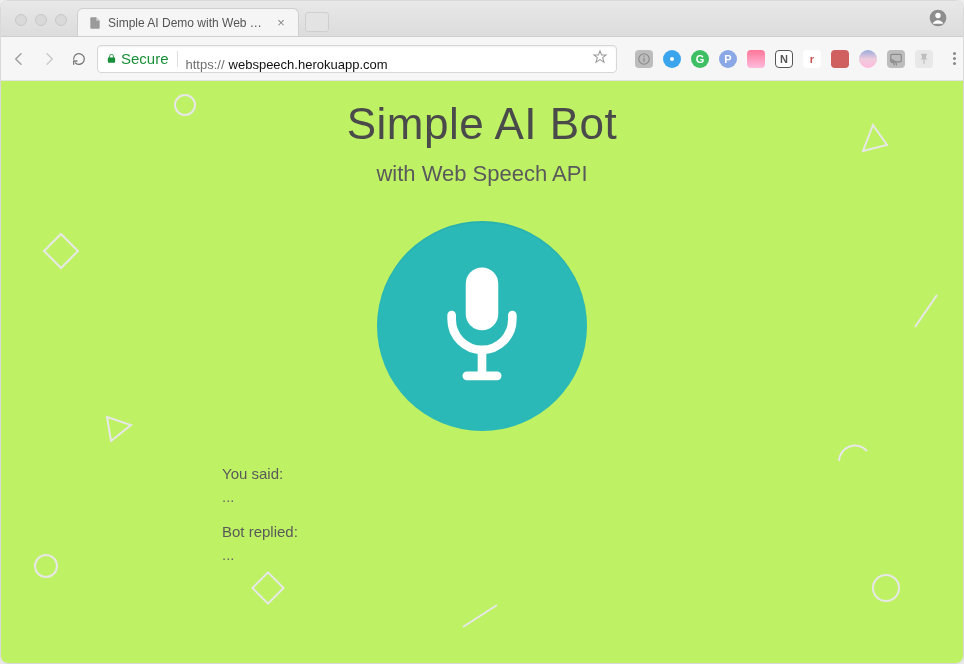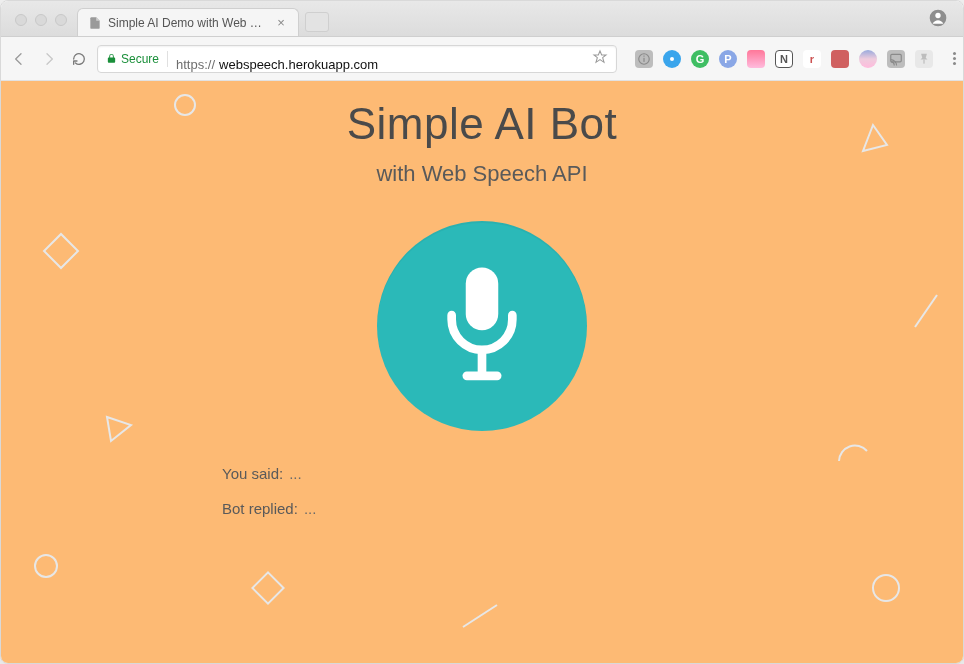--- a/index.html
+++ b/index.html
@@ -32,21 +32,21 @@
     height: 44px; background: #f6f6f6; border-bottom: 1px solid #e2e2e2;
     display: flex; align-items: center; padding: 0 10px; gap: 10px;
   }
   .navbtns { display: flex; gap: 14px; color: #9b9b9b; }
   .navbtn { width: 16px; height: 16px; display: inline-flex; align-items: center; justify-content: center; }
   .urlbar {
     flex: 0 0 auto; width: 520px; height: 28px; background: #fff; border: 1px solid #d7d7d7; border-radius: 4px;
     display: flex; align-items: center; padding: 0 8px; gap: 8px; font-size: 13px; color: #333;
     box-shadow: inset 0 1px 2px rgba(0,0,0,0.06);
   }
-  .lock { color: #1a8f3a; display: inline-flex; align-items: center; gap: 4px; font-size: 12px; }
+  .lock { color: #1a8f3a; display: inline-flex; align-items: center; gap: 4px; font-size: 15px; }
   .urltext { flex: 1; display: flex; align-items: baseline; gap: 4px; }
   .urltext .proto { color: #6e6e6e; }
   .urltext .host { color: #111; margin-top: 12px; }
   .star { color: #9b9b9b; margin-left: auto; }
   .exts { display: flex; gap: 10px; align-items: center; margin-left: 8px; }
   .ext { width: 18px; height: 18px; border-radius: 4px; display:inline-flex; align-items:center; justify-content:center; font-size:11px; font-weight:600; color:#fff; }
   .ext.i1 { background:#bdbdbd; } 
   .ext.i2 { background:#3aa5ec; border-radius:50%; }
   .ext.i3 { background:#3fbe63; border-radius:50%; }
   .ext.i4 { background:#8aa7e6; border-radius:50%; }
@@ -54,39 +54,39 @@
   .ext.i6 { background:#fff; border:1px solid #555; color:#555; }
   .ext.i7 { background:#fff; color:#cc5252; }
   .ext.i8 { background:#d06060; }
   .ext.i9 { background:linear-gradient(#9ad,#ecd,#fbd); border-radius:50%; }
   .ext.i10{ background:#bdbdbd; }
   .ext.i11{ background:#e8e8e8; }
   .kebab { width: 14px; display:flex; flex-direction:column; gap:2px; align-items:center; justify-content:center; margin-left:4px;}
   .kebab span { width:3px; height:3px; background:#8a8a8a; border-radius:50%; }
   
   .content {
-    position: relative; flex: 1; background: #fdba74; overflow: hidden;
+    position: relative; flex: 1; background: #bef264; overflow: hidden;
   }
   .bg-shapes { position:absolute; inset:0; pointer-events:none; }
   .bg-shapes svg { position:absolute; stroke:#e7e7e7; fill:none; stroke-width:2; }
   .center {
     position: relative; z-index: 1; height: 100%; display: flex; flex-direction: column; align-items: center;
     padding-top: 18px;
   }
   h1.title { font-weight: 300; font-size: 44px; color: #4a4a4a; letter-spacing: 0.5px; }
   h2.subtitle { font-weight: 300; font-size: 22px; color: #5a5a5a; margin-top: 12px; }
   .mic-btn {
     margin-top: 34px; width: 210px; height: 210px; border-radius: 50%;
     background: #2bb9b8; display:flex; align-items:center; justify-content:center;
     box-shadow: 0 2px 0 rgba(0,0,0,0.04) inset; cursor: pointer;
   }
   .transcript {
     margin-top: 34px; width: 520px; font-size: 15px; color: #5a5a5a; font-weight: 300;
   }
-  .row { display:flex; gap:6px; margin-bottom: 18px; }
+  .row { display:flex; gap:6px; margin-bottom: 18px; flex-direction: column; }
   .row .label { color:#5a5a5a; }
   .row .value { color:#6a6a6a; }
 </style>
 </head>
 <body>
 
 <div class="window">
 
   <div class="tabbar">
     <div class="traffic-lights">

